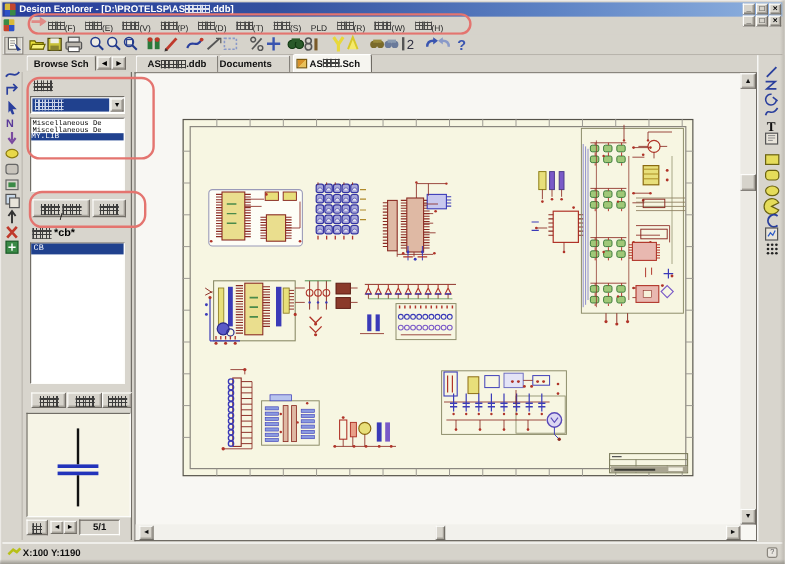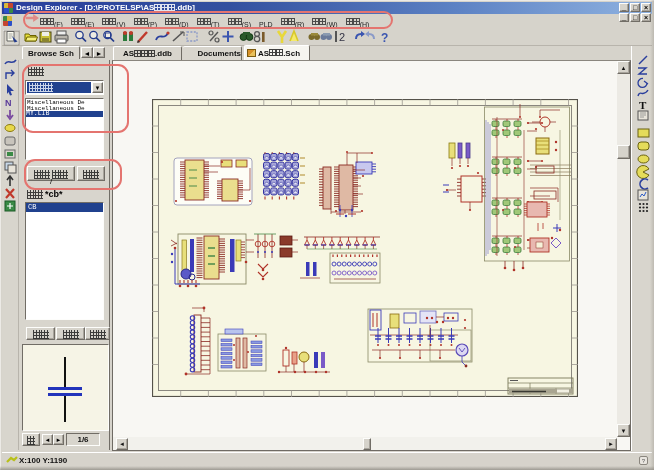--- a/index.html
+++ b/index.html
@@ -131,21 +131,21 @@
     </g>
     <g transform="translate(379,0)">
       <text x="2" y="13" font-size="12" font-weight="bold" fill="#3a55b0" font-family="Liberation Sans">?</text>
     </g>
   </svg>
 <div class="abs" style="left:2px;top:46px;width:650px;height:14px;background:#d6d3cb"></div>
 <div class="abs" style="left:22px;top:46px;width:58px;height:13px;background:#d8d5cd;border-top:1px solid #fff;border-left:1px solid #fff;border-right:1px solid #6f6b64;border-radius:2px 2px 0 0;font-size:8px;font-weight:bold;color:#111;text-align:center;line-height:13px">Browse Sch</div>
 <div class="abs btn" style="left:81px;top:47px;width:12px;height:11px;text-align:center;font-size:7px;line-height:11px;color:#000">◄</div>
 <div class="abs btn" style="left:93px;top:47px;width:12px;height:11px;text-align:center;font-size:7px;line-height:11px;color:#000">►</div>
 <div class="abs" style="left:113px;top:46px;width:69px;height:14px;background:#d8d5cd;border-top:1px solid #fff;border-left:1px solid #fff;border-right:1px solid #6f6b64;border-radius:2px 2px 0 0;font-size:8px;font-weight:bold;color:#111;line-height:14px;text-align:center">AS<i class="zh" style="width:7px;height:7px;--c:#222;margin-top:3px"></i><i class="zh" style="width:7px;height:7px;--c:#222;margin-top:3px"></i><i class="zh" style="width:7px;height:7px;--c:#222;margin-top:3px"></i>.ddb</div>
-<div class="abs" style="left:183px;top:46px;width:59px;height:14px;background:#d8d5cd;border-top:1px solid #fff;border-right:1px solid #6f6b64;border-radius:2px 2px 0 0;font-size:8px;font-weight:bold;color:#111;line-height:14px;text-align:right">Documents</div>
+<div class="abs" style="left:183px;top:46px;width:59px;height:14px;background:#d8d5cd;border-top:1px solid #fff;border-right:1px solid #6f6b64;border-radius:2px 2px 0 0;font-size:8px;font-weight:bold;color:#111;line-height:14px;text-align:left">Documents</div>
 <div class="abs" style="left:244px;top:45px;width:66px;height:15px;background:#f6f5f0;border-top:1px solid #fff;border-left:1px solid #fff;border-right:1px solid #6f6b64;border-radius:2px 2px 0 0;font-size:8px;font-weight:bold;color:#111;line-height:15px;text-align:left;padding-left:13px">AS<i class="zh" style="width:7px;height:7px;--c:#222;margin-top:3px"></i><i class="zh" style="width:7px;height:7px;--c:#222;margin-top:3px"></i>.Sch</div>
 <div class="abs" style="left:247px;top:49px;width:9px;height:8px;background:linear-gradient(135deg,#d8922a 0 50%,#e8c05a 50% 100%);border:1px solid #7a5a10"></div>
 <div class="abs" style="left:2px;top:60px;width:17px;height:390px;background:#d8d5cd;border-right:1px solid #b8b4ac"></div>
 <svg class="abs" style="left:2px;top:48px" width="17" height="180" viewBox="0 0 17 180">
     <g transform="translate(1,8)">
       <path d="M2 8 C5 2 9 10 13 4" stroke="#2a3f9d" stroke-width="1.6" fill="none"></path>
     </g>
     <g transform="translate(1,21)">
       <path d="M3 10 L3 4 L11 4 M8 1 L11 4 L8 7" stroke="#2a3f9d" stroke-width="1.4" fill="none"></path>
     </g>
@@ -202,21 +202,21 @@
 <div class="abs btn" style="left:56px;top:327px;width:29px;height:13px;text-align:center;padding-top:2px"><i class="zh" style="width:8px;height:9px;--c:#222;margin-top:0px"></i><i class="zh" style="width:8px;height:9px;--c:#222;margin-top:0px"></i></div>
 <div class="abs btn" style="left:85px;top:327px;width:25px;height:13px;text-align:center;padding-top:2px"><i class="zh" style="width:8px;height:9px;--c:#222;margin-top:0px"></i><i class="zh" style="width:8px;height:9px;--c:#222;margin-top:0px"></i></div>
 <div class="abs sunk" style="left:22px;top:344px;width:87px;height:87px;background:#f6f4e6"></div>
 <div class="abs" style="left:64px;top:357px;width:2px;height:30px;background:#111"></div>
 <div class="abs" style="left:64px;top:396px;width:2px;height:26px;background:#111"></div>
 <div class="abs" style="left:48px;top:387px;width:34px;height:3px;background:#2233bb"></div>
 <div class="abs" style="left:48px;top:393px;width:34px;height:3px;background:#2233bb"></div>
 <div class="abs btn" style="left:22px;top:433px;width:18px;height:13px;text-align:center;padding-top:2px"><i class="zh" style="width:8px;height:9px;--c:#222;margin-top:0px"></i></div>
 <div class="abs btn" style="left:42px;top:434px;width:11px;height:11px;font-size:6px;line-height:10px;text-align:center">◄</div>
 <div class="abs btn" style="left:53px;top:434px;width:11px;height:11px;font-size:6px;line-height:10px;text-align:center">►</div>
-<div class="abs sunk" style="left:66px;top:433px;width:34px;height:13px;background:#d8d5cd;text-align:center;font-size:8px;font-weight:bold;line-height:12px;color:#111">1/6</div>
+<div class="abs sunk" style="left:66px;top:433px;width:34px;height:13px;background:#d8d5cd;text-align:center;font-size:8px;font-weight:bold;line-height:12px;color:#111">5/1</div>
 <div class="abs" style="left:112px;top:60px;width:519px;height:391px;background:#f8f7f3;border:1px solid #6f6b64;border-top-color:#8a867e"></div>
 <div class="abs" style="left:617px;top:61px;width:13px;height:376px;background:#eceae4"></div>
 <div class="abs btn" style="left:617px;top:61px;width:13px;height:13px;font-size:6px;text-align:center;line-height:12px;color:#111">▲</div>
 <div class="abs btn" style="left:617px;top:424px;width:13px;height:13px;font-size:6px;text-align:center;line-height:12px;color:#111">▼</div>
 <div class="abs btn" style="left:617px;top:145px;width:13px;height:14px"></div>
 <div class="abs" style="left:113px;top:437px;width:504px;height:13px;background:#f2f1ec"></div>
 <div class="abs btn" style="left:116px;top:438px;width:12px;height:12px;font-size:6px;text-align:center;line-height:11px;color:#111">◄</div>
 <div class="abs btn" style="left:605px;top:438px;width:12px;height:12px;font-size:6px;text-align:center;line-height:11px;color:#111">►</div>
 <div class="abs btn" style="left:363px;top:438px;width:8px;height:12px"></div>
 <div class="abs" style="left:631px;top:46px;width:23px;height:405px;background:#d8d5cd;border-left:1px solid #fff"></div>

